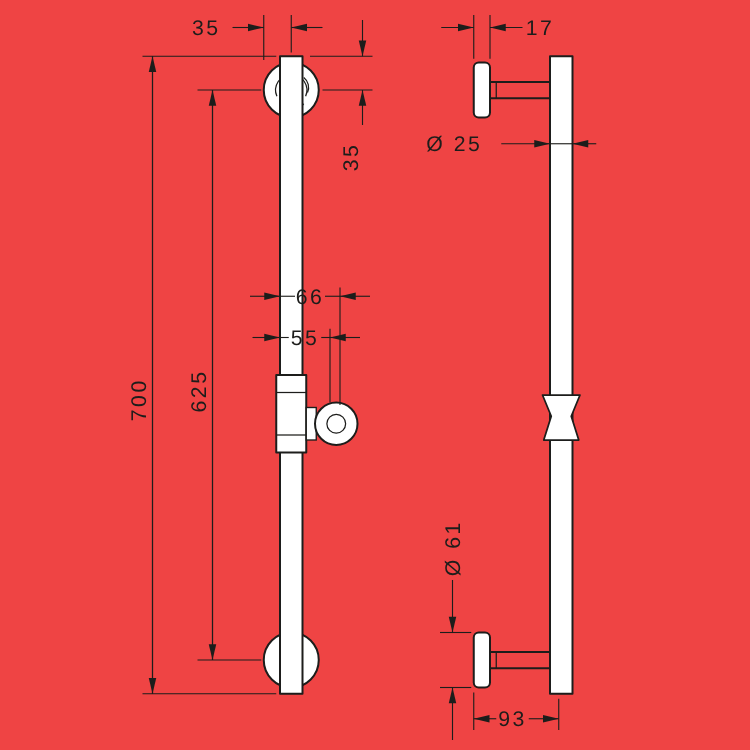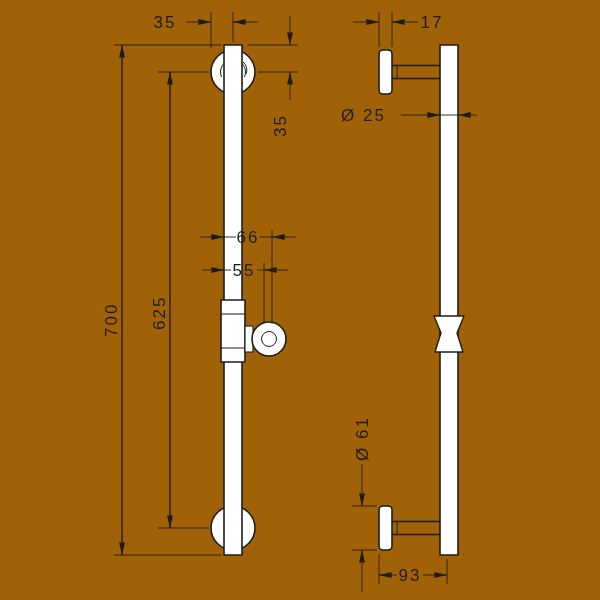--- a/index.html
+++ b/index.html
@@ -1,16 +1,16 @@
 <!DOCTYPE html>
 <html><head>
 <meta charset="utf-8">
 <style>
   html,body{margin:0;padding:0;background:#ffffff}
-  .stage{width:600px;height:600px;position:relative;background:#a16207;overflow:hidden}
+  .stage{width:600px;height:600px;position:relative;background:#ef4444;overflow:hidden}
   svg{display:block}
   .ol{stroke:#1d1d1b;stroke-width:1.6;fill:#ffffff;stroke-linejoin:round}
   .ol2{stroke:#1d1d1b;stroke-width:1.1;fill:#ffffff}
   .ol3{stroke:#1d1d1b;stroke-width:1.4;fill:#ffffff;stroke-linejoin:round}
   .tl{stroke:#1d1d1b;stroke-width:1;fill:none}
   .dl{stroke:#1d1d1b;stroke-width:0.9;fill:none}
   text.dim{font-family:"Liberation Sans",sans-serif;font-size:17px;letter-spacing:2px;fill:#1d1d1b}
 </style>
 </head>
 <body>

